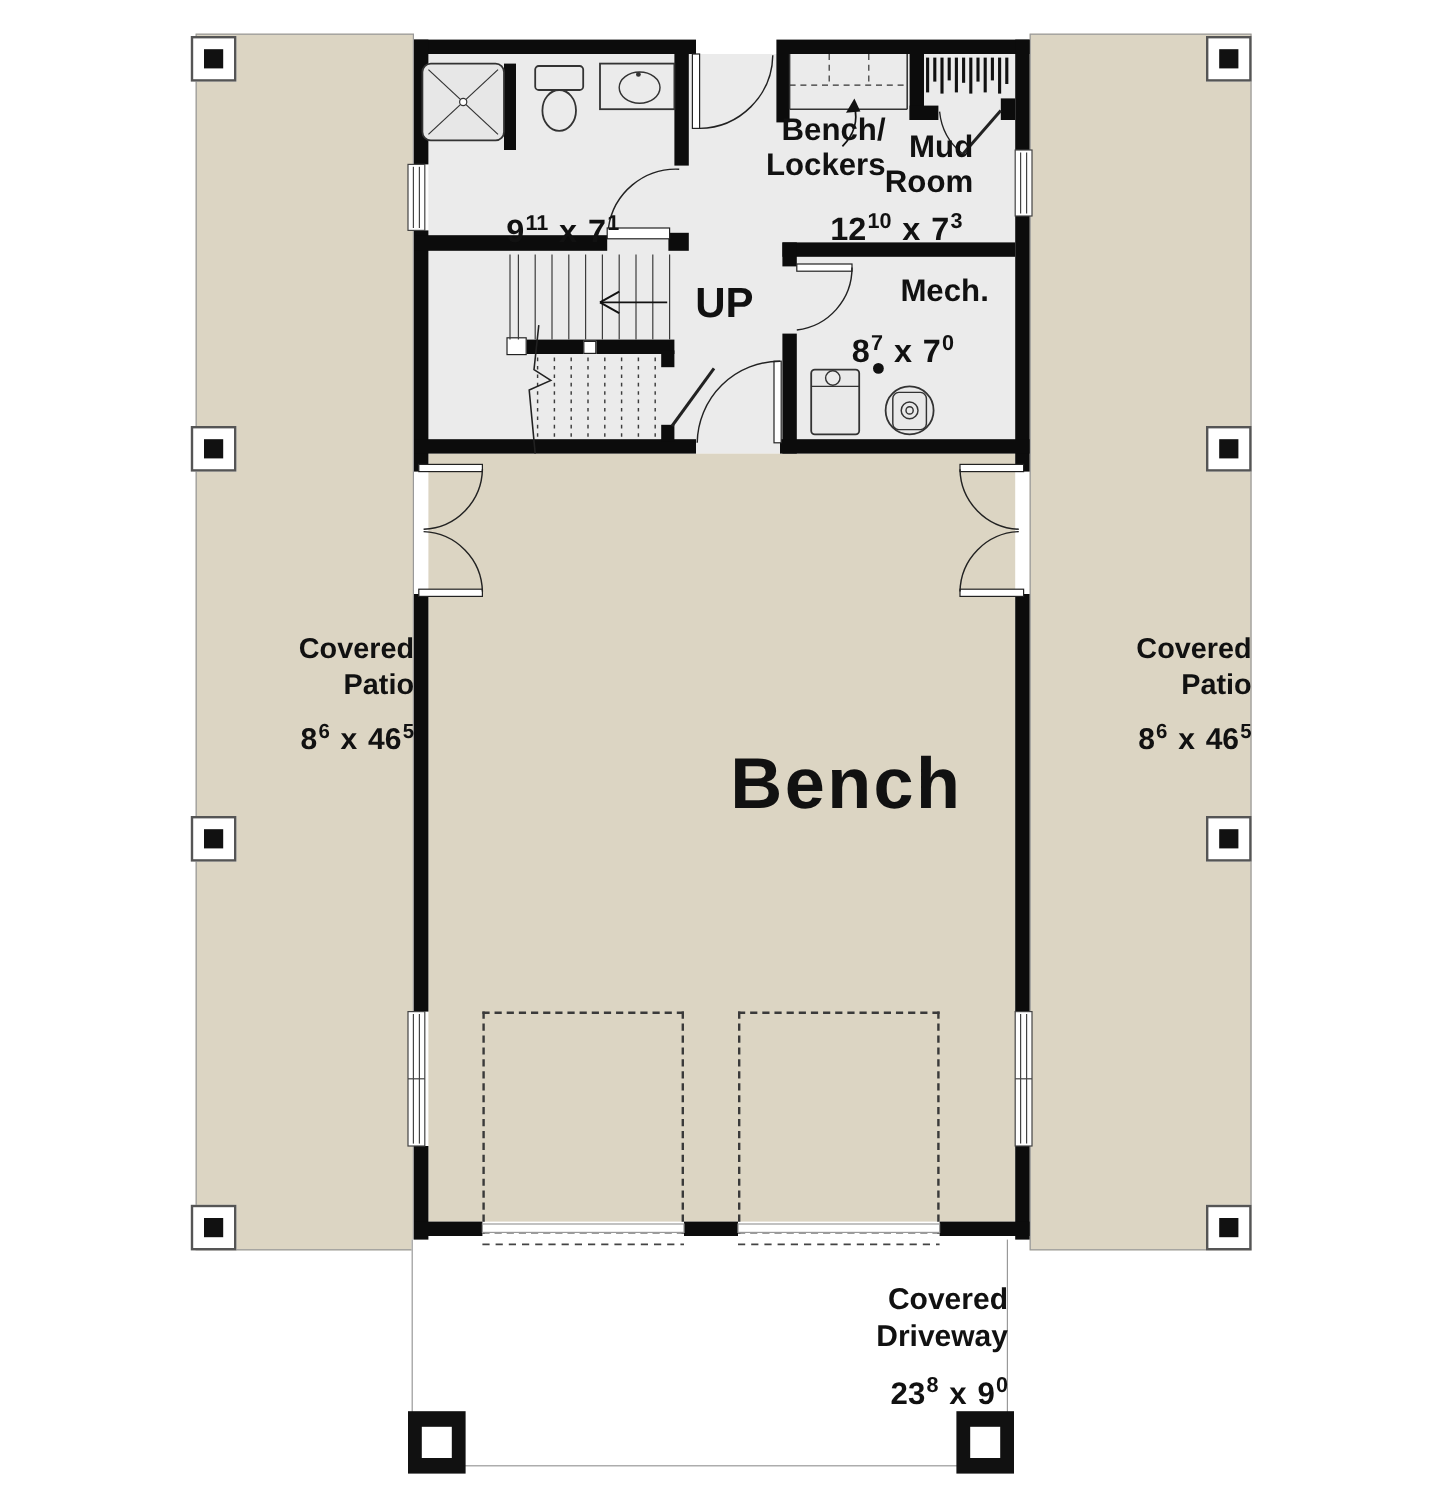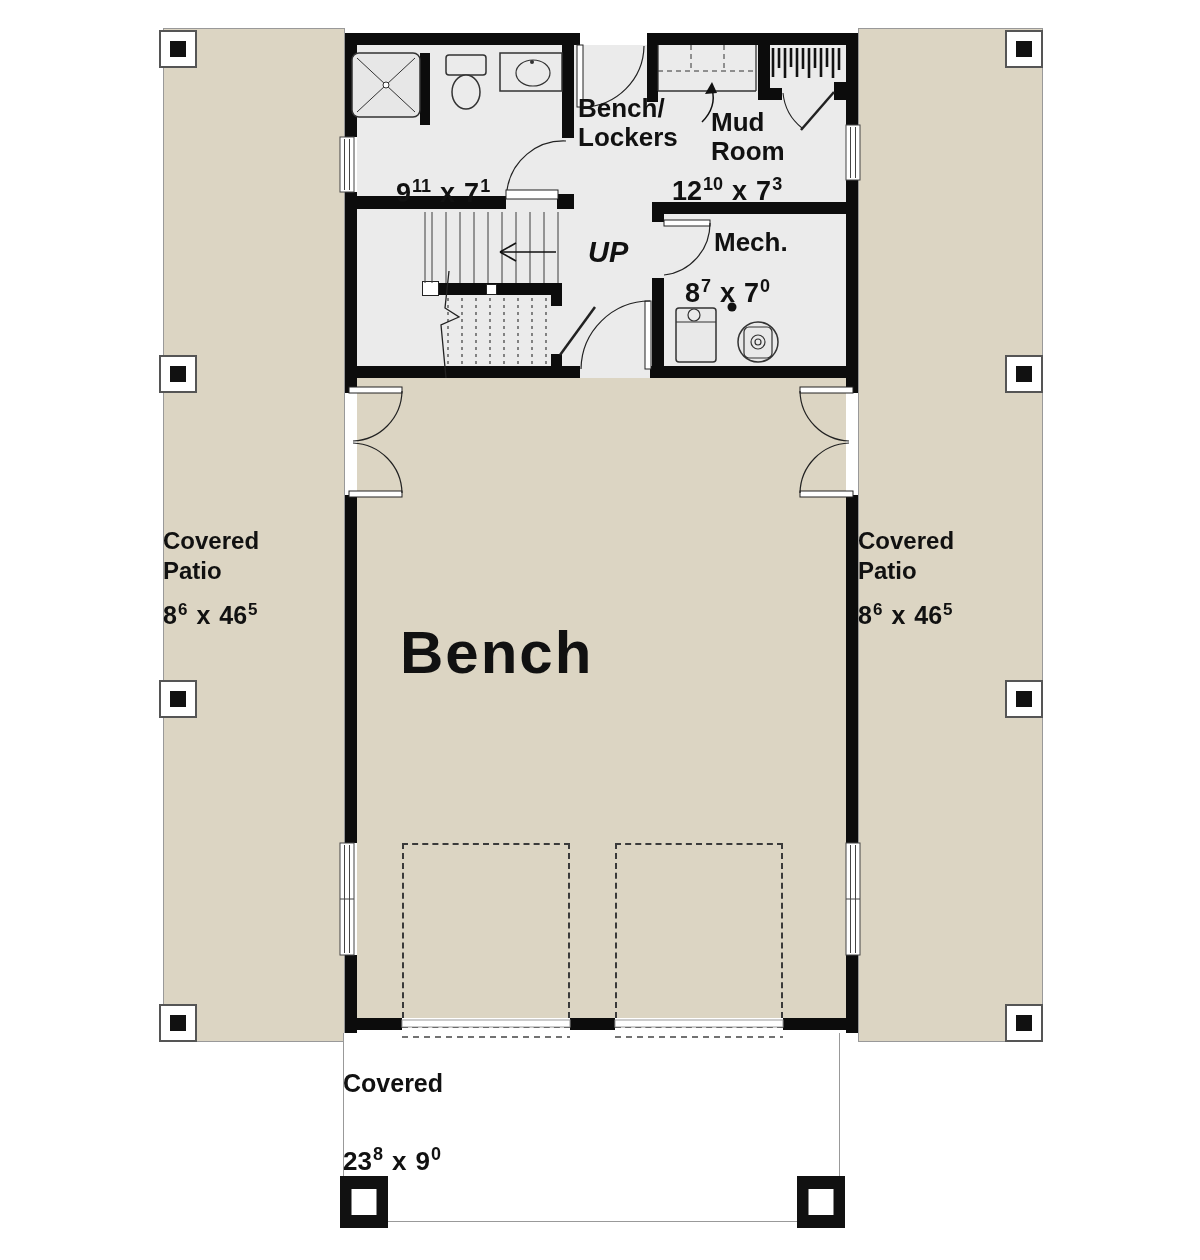--- a/index.html
+++ b/index.html
@@ -9,21 +9,21 @@
   .interior{position:absolute;background:#ebebeb;}
   .garage-floor{position:absolute;background:#dcd5c3;}
   .wall{position:absolute;background:#0c0c0c;}
   .newel{position:absolute;background:#ffffff;border:1px solid #222;box-sizing:border-box;}
   .post{position:absolute;width:38px;height:38px;background:#fff;border:2px solid #555;box-sizing:border-box;}
   .post .inner{position:absolute;left:50%;top:50%;width:16px;height:16px;background:#111;transform:translate(-50%,-50%);}
   .bigpost{position:absolute;width:48px;height:52px;background:#111;}
   .bigpost .inner{position:absolute;left:50%;top:50%;width:25px;height:26px;background:#fff;transform:translate(-50%,-50%);}
   .driveway{position:absolute;background:#ffffff;border-left:1px solid #999;border-right:1px solid #999;border-bottom:1px solid #999;box-sizing:border-box;}
   .gdoor-dash{position:absolute;border:2px dashed #3a3a3a;box-sizing:border-box;}
-  .label{position:absolute;color:#111;font-weight:bold;text-align:left;}
+  .label{position:absolute;color:#111;font-weight:bold;text-align:right;}
   .rname{font-size:26px;line-height:29px;}
   .rname-lg{font-size:60px;line-height:62px;letter-spacing:2px;}
   .dim{font-size:27px;line-height:28px;white-space:nowrap;}
   .dim sup{font-size:18px;vertical-align:10px;font-weight:bold;margin-left:1px;}
   .dim .xsep{margin:0 9px;}
   .dim-sm{font-size:25px;}
   .dim-sm sup{font-size:17px;vertical-align:9px;}
   svg{position:absolute;left:0;top:0;}
 </style>
 </head>
@@ -271,21 +271,21 @@
   </div>
 
   <div class="label rname" style="left:711px;top:108px;width:100px;">
     <div>Mud</div>
     <div>Room</div>
   </div>
   <div class="label dim" style="left:672px;top:170px;width:130px;">
     <span>12</span><sup>10</sup><span class="xsep">x</span><span>7</span><sup>3</sup>
   </div>
 
-  <div class="label rname" style="left:588px;top:238px;width:52px;font-size:29px;font-style:italic;">UP</div>
+  <div class="label rname" style="left:576px;top:238px;width:52px;font-size:35px;">UP</div>
 
   <div class="label rname" style="left:714px;top:228px;width:110px;">Mech.</div>
   <div class="label dim" style="left:685px;top:272px;width:110px;">
     <span>8</span><sup>7</sup><span class="xsep">x</span><span>7</span><sup>0</sup>
   </div>
 
   <div class="label rname-lg" style="left:400px;top:622px;width:402px;">Bench</div>
 
   <div class="label" style="left:163px;top:526px;width:182px;font-size:24px;line-height:30px;">
     <div>Covered</div>
@@ -298,18 +298,19 @@
   <div class="label" style="left:858px;top:526px;width:185px;font-size:24px;line-height:30px;">
     <div>Covered</div>
     <div>Patio</div>
   </div>
   <div class="label dim dim-sm" style="left:858px;top:596px;width:185px;">
     <span>8</span><sup>6</sup><span class="xsep">x</span><span>46</span><sup>5</sup>
   </div>
 
   <div class="label" style="left:343px;top:1068px;width:497px;font-size:25px;line-height:31px;">
     <div>Covered</div>
+    <div>Driveway</div>
   </div>
   <div class="label dim" style="left:343px;top:1140px;width:497px;font-size:26px;">
     <span>23</span><sup>8</sup><span class="xsep">x</span><span>9</span><sup>0</sup>
   </div>
 
 </div>
 
 </body></html>

